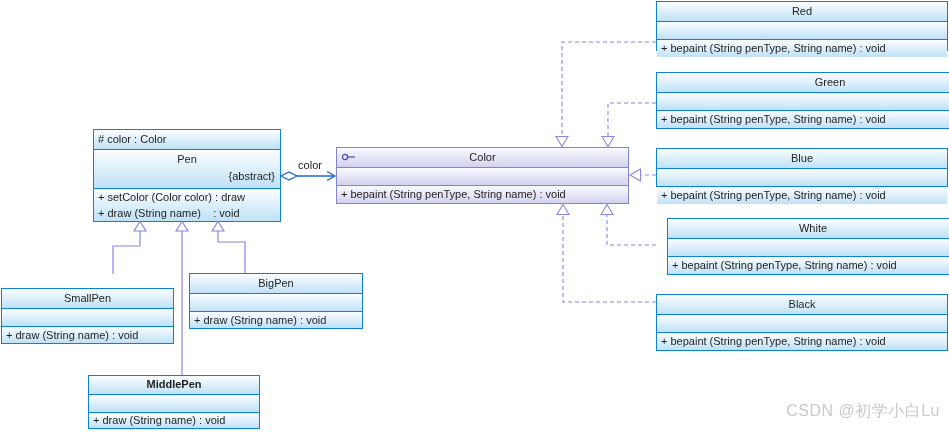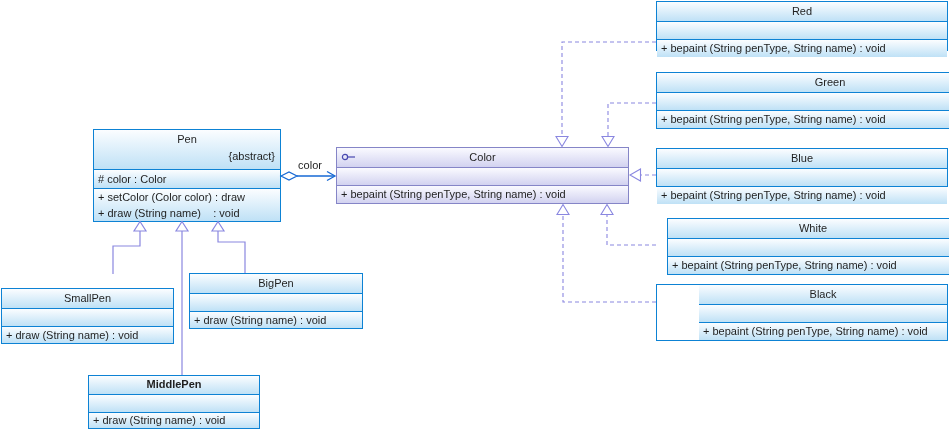--- a/index.html
+++ b/index.html
@@ -33,26 +33,26 @@
     position:absolute;font-size:16px;color:#c9c9c9;white-space:pre;
     text-shadow:1px 1px 0 #ffffff;letter-spacing:0.5px;
   }
 </style>
 </head>
 <body>
 
 <div id="canvas">
 
   <div class="cls" style="left:93px;top:129px;width:188px;height:93px;">
+    <div class="sec" style="height:19px;">
+      <div class="member"># color : Color</div>
+    </div>
     <div class="sec" style="height:39px;">
       <div class="tname">Pen</div>
       <div class="stereo">{abstract}</div>
-    </div>
-    <div class="sec" style="height:19px;">
-      <div class="member"># color : Color</div>
     </div>
     <div class="sec" style="height:33px;">
       <div class="member tight">+ setColor (Color color) : draw</div>
       <div class="member tight">+ draw (String name)    : void</div>
     </div>
   </div>
 
   <div class="cls iface" style="left:336px;top:147px;width:293px;height:57px;">
     <div class="sec" style="height:19px;position:relative;">
       <svg width="18" height="12" style="position:absolute;left:3px;top:3px;">
@@ -100,21 +100,21 @@
   <div class="cls" style="left:656px;top:218px;width:292px;height:57px;margin-left:11px;">
     <div class="sec" style="height:19px;">
       <div class="tname">White</div>
     </div>
     <div class="sec" style="height:18px;"></div>
     <div class="sec" style="height:18px;">
       <div class="member" style="line-height:17px;">+ bepaint (String penType, String name) : void</div>
     </div>
   </div>
 
-  <div class="cls" style="left:656px;top:284px;width:292px;height:57px;padding-left:42px;">
+  <div class="cls" style="left:656px;top:294px;width:292px;height:57px;">
     <div class="sec" style="height:19px;">
       <div class="tname">Black</div>
     </div>
     <div class="sec" style="height:18px;"></div>
     <div class="sec" style="height:18px;">
       <div class="member" style="line-height:17px;">+ bepaint (String penType, String name) : void</div>
     </div>
   </div>
 
   <div class="cls" style="left:1px;top:288px;width:173px;height:56px;">
@@ -189,14 +189,15 @@
 
     <g>
       <line x1="297" y1="176" x2="334" y2="176" stroke="#1668d4" stroke-width="1.3"></line>
       <polygon points="281,176 289,172 297,176 289,180" fill="#ffffff" stroke="#1668d4" stroke-width="1.2"></polygon>
       <polyline points="327,171.5 335,176 327,180.5" fill="none" stroke="#1668d4" stroke-width="1.3"></polyline>
     </g>
   </svg>
 
   <div class="edge-label" style="left:292px;top:159px;width:36px;">color</div>
 
+  <div class="watermark" style="right:9px;top:401px;">CSDN @初学小白Lu</div>
 
 </div>
 
 </body></html>

